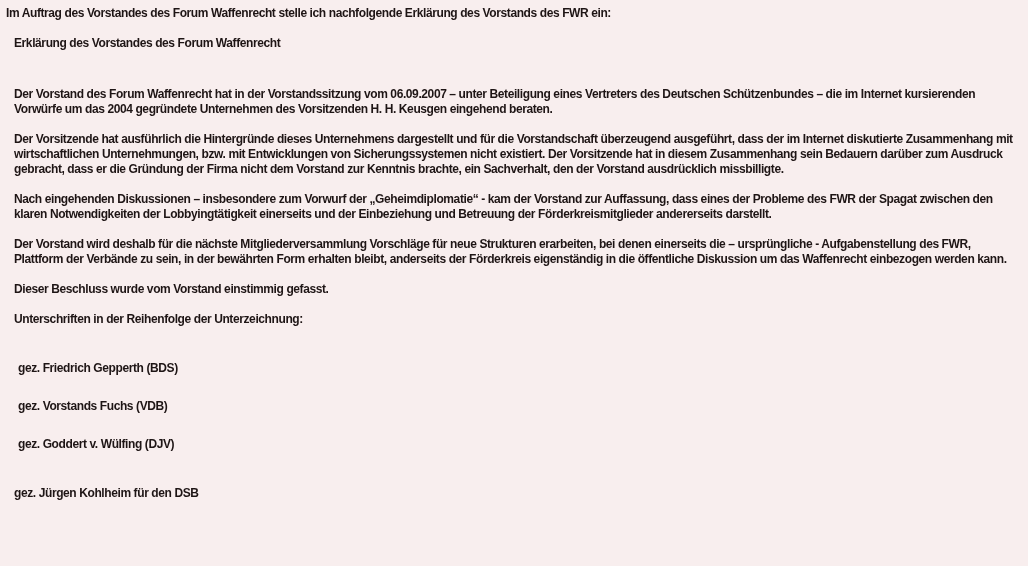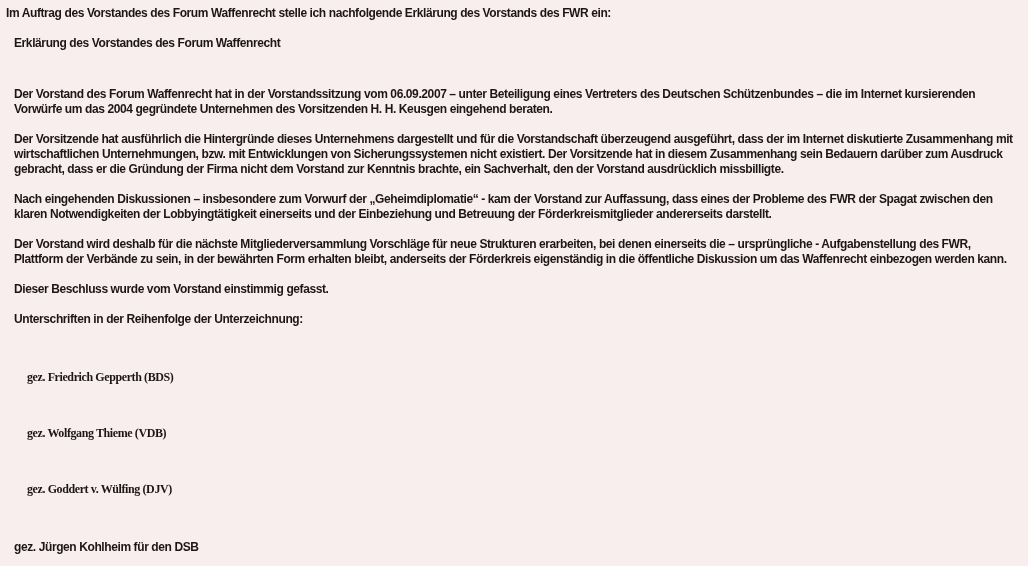--- a/index.html
+++ b/index.html
@@ -27,22 +27,21 @@
     white-space: pre-line;
   }
   .block + .block {
     margin-top: 15px;
     padding-left: 8px;
   }
   .block.after-title {
     margin-top: 36px;
   }
   .line {
-    margin: 13px;
-    font-family: Liberation Serif, serif;
+    margin: 4px;
   }
 </style>
 </head>
 <body style="background: rgb(248, 238, 238); color: rgb(30, 21, 21);">
 
 <div class="doc">
 
   <p class="block">Im Auftrag des Vorstandes des Forum Waffenrecht stelle ich nachfolgende Erklärung des Vorstands des FWR ein:</p>
 
   <p class="block">Erklärung des Vorstandes des Forum Waffenrecht</p>
@@ -55,19 +54,19 @@
   <p class="block">Nach eingehenden Diskussionen – insbesondere zum Vorwurf der „Geheimdiplomatie“ - kam der Vorstand zur Auffassung, dass eines der Probleme des FWR der Spagat zwischen den klaren Notwendigkeiten der Lobbyingtätigkeit einerseits und der Einbeziehung und Betreuung der Förderkreismitglieder andererseits darstellt.</p>
 
   <p class="block">Der Vorstand wird deshalb für die nächste Mitgliederversammlung Vorschläge für neue Strukturen erarbeiten, bei denen einerseits die – ursprüngliche - Aufgabenstellung des FWR, Plattform der Verbände zu sein, in der bewährten Form erhalten bleibt, anderseits der Förderkreis eigenständig in die öffentliche Diskussion um das Waffenrecht einbezogen werden kann.</p>
 
   <p class="block">Dieser Beschluss wurde vom Vorstand einstimmig gefasst.</p>
 
   <p class="block">Unterschriften in der Reihenfolge der Unterzeichnung:</p>
 
   <div class="block">
     <div class="line">gez. Friedrich Gepperth (BDS)</div>
-    <div class="line">gez. Wolfgang Thieme (VDB)</div>
+    <div class="line">gez. Vorstands Fuchs (VDB)</div>
     <div class="line">gez. Goddert v. Wülfing (DJV)</div>
   </div>
 
   <p class="block">gez. Jürgen Kohlheim für den DSB</p>
 
 </div>
 
 </body></html>

